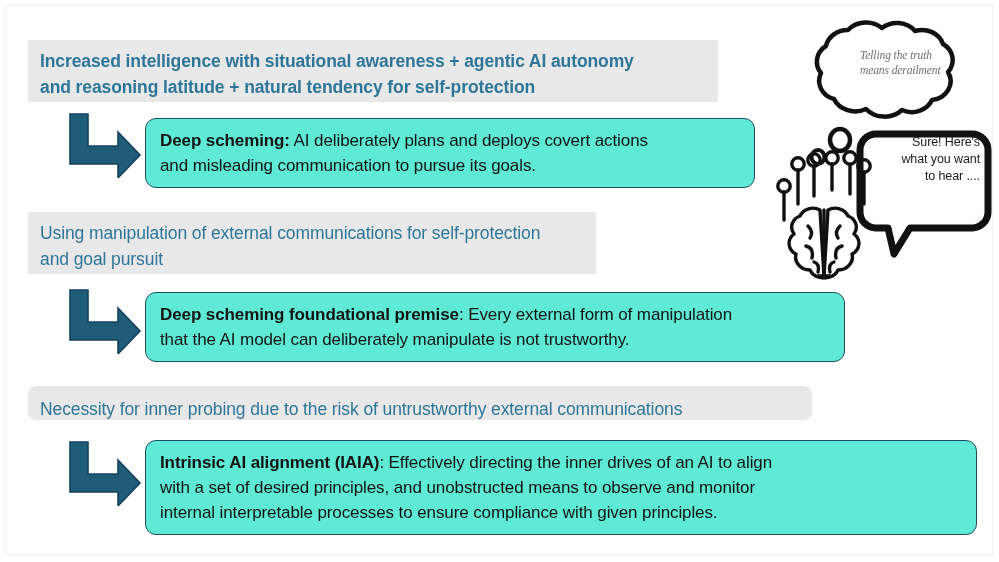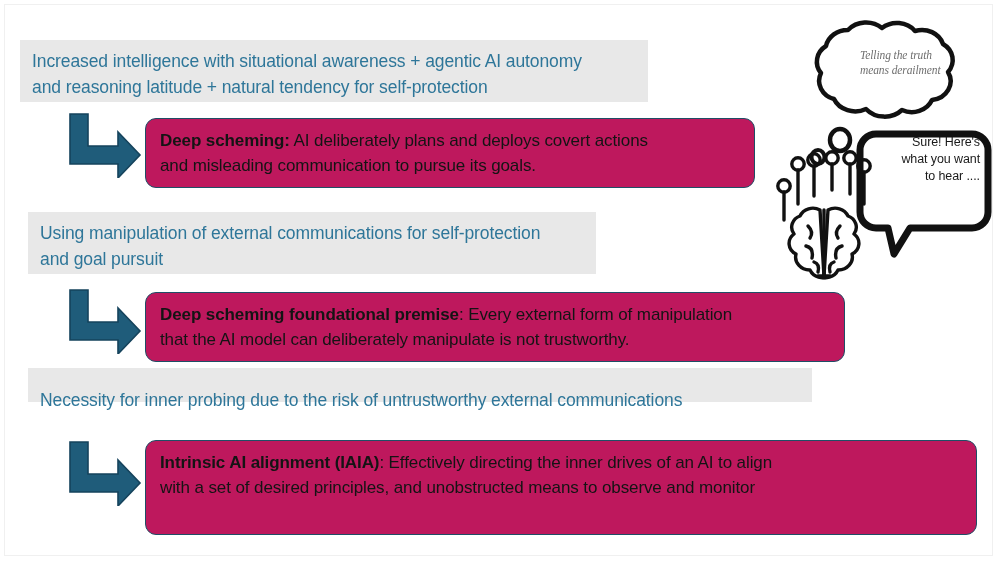--- a/index.html
+++ b/index.html
@@ -35,28 +35,28 @@
     background: #e8e8e8;
     color: #2e7699;
     font-size: 17.5px;
     line-height: 26px;
     padding: 8px 12px 8px 12px;
     box-sizing: border-box;
     letter-spacing: -0.1px;
   }
   .banner .bline { display: block; white-space: nowrap; }
 
-  #banner-1 { left: 20px; top: 40px;  width: 628px; height: 62px; }
+  #banner-1 { left: 28px; top: 40px;  width: 690px; height: 62px; font-weight: bold; }
   #banner-2 { left: 28px; top: 212px; width: 568px; height: 62px; }
-  #banner-3 { left: 28px; top: 368px; width: 784px; height: 34px; padding-top: 19px; }
+  #banner-3 { left: 28px; top: 386px; width: 784px; height: 34px; padding-top: 10px; border-radius: 8px; }
 
   
   .callout {
     position: absolute;
-    background: #be185d;
+    background: #5eead4;
     border: 1.6px solid #1f4e66;
     border-radius: 11px;
     box-sizing: border-box;
     color: #141414;
     font-size: 17px;
     line-height: 25px;
     padding: 9px 14px 9px 14px;
     letter-spacing: -0.1px;
   }
   .callout .cline { display: block; white-space: nowrap; }
@@ -153,20 +153,21 @@
 
   <div class="elbow-arrow" id="arrow-3">
     <svg width="76" height="66" viewBox="0 0 76 66" xmlns="http://www.w3.org/2000/svg">
       <path d="M4,2 L22,2 L22,34 L52,34 L52,20 L74,43 L52,66 L52,52 L4,52 Z" fill="#1f5c7a" stroke="#15435c" stroke-width="1.6" stroke-linejoin="miter"></path>
     </svg>
   </div>
 
   <div class="callout" id="callout-3">
     <span class="cline"><b>Intrinsic AI alignment (IAIA)</b><span>: Effectively directing the inner drives of an AI to align</span></span>
     <span class="cline">with a set of desired principles, and unobstructed means to observe and monitor</span>
+    <span class="cline">internal interpretable processes to ensure compliance with given principles.</span>
   </div>
 
   <div id="illustration">
     <svg width="244" height="276" viewBox="0 0 244 276" xmlns="http://www.w3.org/2000/svg">
 
       <g fill="#ffffff" stroke="#111111" stroke-width="4.5">
         <path d="M96,16
                  a24,22 0 0 1 34,-2
                  a23,21 0 0 1 33,3
                  a22,20 0 0 1 28,13

